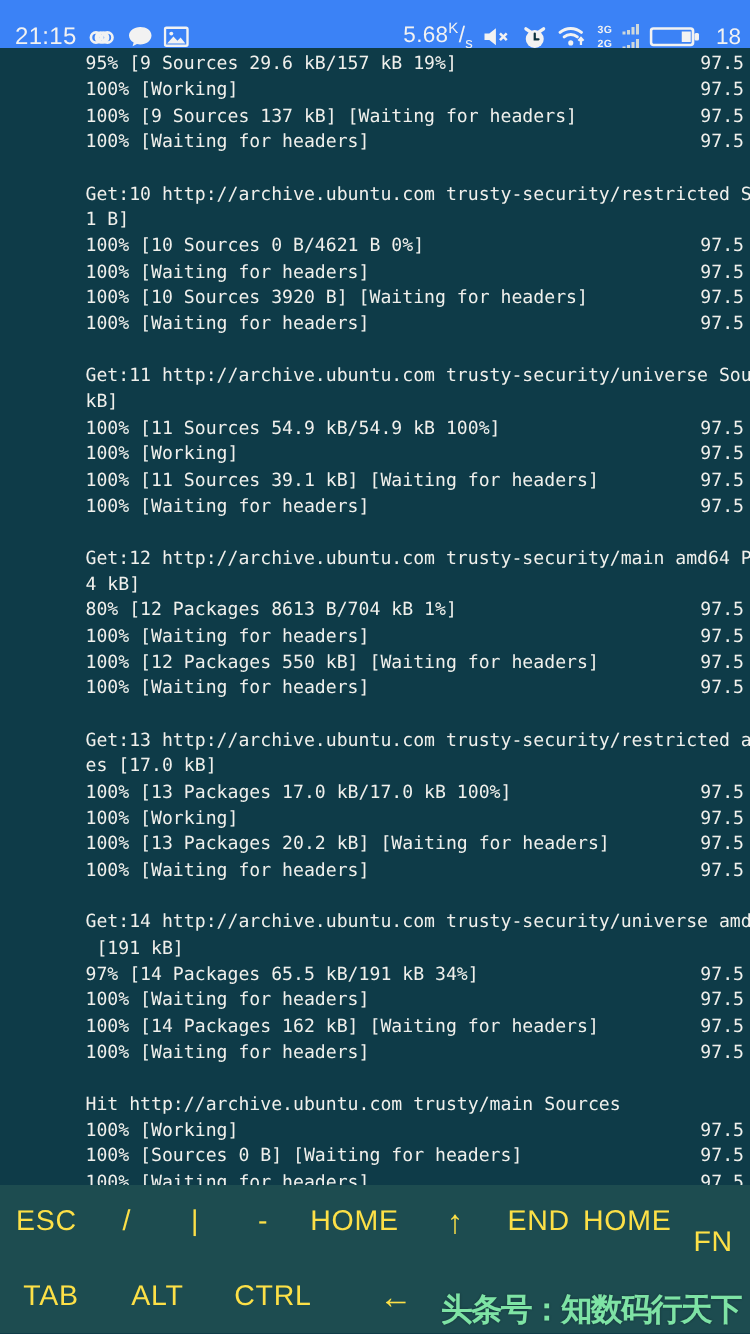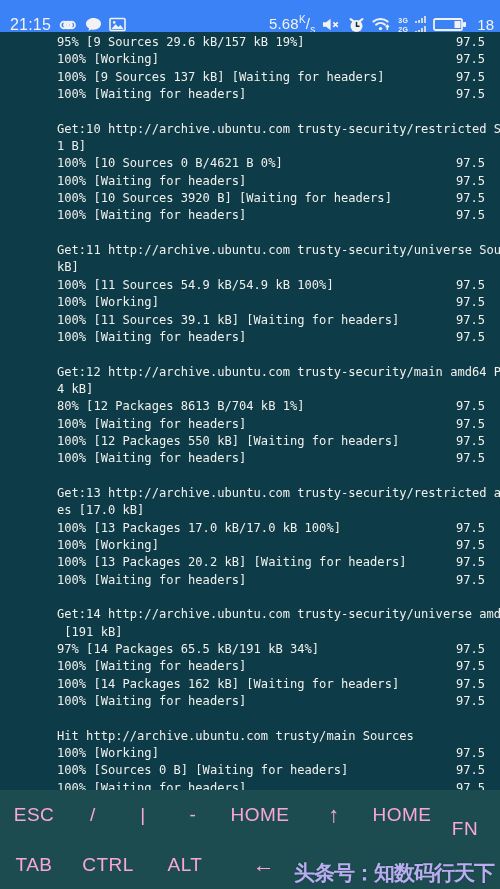--- a/index.html
+++ b/index.html
@@ -55,52 +55,52 @@
     padding:2px 2px 0 2px;
     overflow:hidden;
     font-family:"DejaVu Sans Mono", monospace;
     font-size:12.1px;
     line-height:17.35px;
     color:#f0f0ec;
     white-space:pre;
   }
   .tline { height:17.35px; position:relative; }
   .tline .txt { position:absolute; left:12px; top:0;margin-left:43px; }
-  .tline .rcol { position:absolute; right:13px; top:0; }
+  .tline .rcol { position:absolute; right:2px; top:0; }
 
   
   .keybar {
     flex:0 0 99px;
     background:#1d4c50;
     display:flex; flex-direction:column;
     font-family:"Liberation Sans", sans-serif;
     position:relative;
   }
   .krow {
     flex:1 1 50%;
     display:flex; align-items:center;
-    color:#f9a8d4;
+    color:#fde047;
     font-size:19px;
     letter-spacing:.5px;
   }
   .krow.row1 { }
   .key {
     display:flex; align-items:center; justify-content:center;
     height:100%;
     cursor:pointer;
     white-space:nowrap;
   }
   .arrow-glyph { font-size:22px; line-height:1; }
   .watermark {
     position:absolute;
     right:6px; bottom:2px;
     font-family:"DejaVu Sans", sans-serif;
     font-size:21px;
     font-weight:bold;
-    color:#c4b5fd;
+    color:#86efac;
     opacity:.93;
     letter-spacing:-1px;
     pointer-events:none;
     text-shadow:0 0 2px rgba(0,0,0,.35);
   }
 </style>
 </head>
 <body>
 
 <div id="app">
@@ -192,25 +192,26 @@
   <div class="terminal" id="terminal"><div class="tline"><span class="txt">95% [9 Sources 29.6 kB/157 kB 19%]</span><span class="rcol">97.5</span></div><div class="tline"><span class="txt">100% [Working]</span><span class="rcol">97.5</span></div><div class="tline"><span class="txt">100% [9 Sources 137 kB] [Waiting for headers]</span><span class="rcol">97.5</span></div><div class="tline"><span class="txt">100% [Waiting for headers]</span><span class="rcol">97.5</span></div><div class="tline"><span class="txt"></span></div><div class="tline"><span class="txt">Get:10 http://archive.ubuntu.com trusty-security/restricted Sources [462</span></div><div class="tline"><span class="txt">1 B]</span></div><div class="tline"><span class="txt">100% [10 Sources 0 B/4621 B 0%]</span><span class="rcol">97.5</span></div><div class="tline"><span class="txt">100% [Waiting for headers]</span><span class="rcol">97.5</span></div><div class="tline"><span class="txt">100% [10 Sources 3920 B] [Waiting for headers]</span><span class="rcol">97.5</span></div><div class="tline"><span class="txt">100% [Waiting for headers]</span><span class="rcol">97.5</span></div><div class="tline"><span class="txt"></span></div><div class="tline"><span class="txt">Get:11 http://archive.ubuntu.com trusty-security/universe Sources [54.9</span></div><div class="tline"><span class="txt">kB]</span></div><div class="tline"><span class="txt">100% [11 Sources 54.9 kB/54.9 kB 100%]</span><span class="rcol">97.5</span></div><div class="tline"><span class="txt">100% [Working]</span><span class="rcol">97.5</span></div><div class="tline"><span class="txt">100% [11 Sources 39.1 kB] [Waiting for headers]</span><span class="rcol">97.5</span></div><div class="tline"><span class="txt">100% [Waiting for headers]</span><span class="rcol">97.5</span></div><div class="tline"><span class="txt"></span></div><div class="tline"><span class="txt">Get:12 http://archive.ubuntu.com trusty-security/main amd64 Packages [70</span></div><div class="tline"><span class="txt">4 kB]</span></div><div class="tline"><span class="txt">80% [12 Packages 8613 B/704 kB 1%]</span><span class="rcol">97.5</span></div><div class="tline"><span class="txt">100% [Waiting for headers]</span><span class="rcol">97.5</span></div><div class="tline"><span class="txt">100% [12 Packages 550 kB] [Waiting for headers]</span><span class="rcol">97.5</span></div><div class="tline"><span class="txt">100% [Waiting for headers]</span><span class="rcol">97.5</span></div><div class="tline"><span class="txt"></span></div><div class="tline"><span class="txt">Get:13 http://archive.ubuntu.com trusty-security/restricted amd64 Packag</span></div><div class="tline"><span class="txt">es [17.0 kB]</span></div><div class="tline"><span class="txt">100% [13 Packages 17.0 kB/17.0 kB 100%]</span><span class="rcol">97.5</span></div><div class="tline"><span class="txt">100% [Working]</span><span class="rcol">97.5</span></div><div class="tline"><span class="txt">100% [13 Packages 20.2 kB] [Waiting for headers]</span><span class="rcol">97.5</span></div><div class="tline"><span class="txt">100% [Waiting for headers]</span><span class="rcol">97.5</span></div><div class="tline"><span class="txt"></span></div><div class="tline"><span class="txt">Get:14 http://archive.ubuntu.com trusty-security/universe amd64 Packages</span></div><div class="tline"><span class="txt"> [191 kB]</span></div><div class="tline"><span class="txt">97% [14 Packages 65.5 kB/191 kB 34%]</span><span class="rcol">97.5</span></div><div class="tline"><span class="txt">100% [Waiting for headers]</span><span class="rcol">97.5</span></div><div class="tline"><span class="txt">100% [14 Packages 162 kB] [Waiting for headers]</span><span class="rcol">97.5</span></div><div class="tline"><span class="txt">100% [Waiting for headers]</span><span class="rcol">97.5</span></div><div class="tline"><span class="txt"></span></div><div class="tline"><span class="txt">Hit http://archive.ubuntu.com trusty/main Sources</span></div><div class="tline"><span class="txt">100% [Working]</span><span class="rcol">97.5</span></div><div class="tline"><span class="txt">100% [Sources 0 B] [Waiting for headers]</span><span class="rcol">97.5</span></div><div class="tline"><span class="txt">100% [Waiting for headers]</span><span class="rcol">97.5</span></div></div>
 
   <div class="keybar">
     <div class="krow row1" id="krow1">
         <div class="key" style="width: 68px;">ESC</div>
         <div class="key" style="width: 50px;">/</div>
         <div class="key" style="width: 50px;">|</div>
         <div class="key" style="width: 50px;">-</div>
         <div class="key" style="width: 84px;">HOME</div>
         <div class="key arrow-glyph" style="width: 64px;">↑</div>
+        <div class="key" style="width: 58px;">END</div>
         <div class="key" style="width: 72px;">HOME</div>
         <div class="key" style="width: 54px; margin-top: 28px;">FN</div>
       </div>
     <div class="krow row2" id="krow2">
         <div class="key" style="width: 68px;">TAB</div>
+        <div class="key" style="width: 74px;">ALT</div>
         <div class="key" style="width: 80px;">CTRL</div>
-        <div class="key" style="width: 74px;">ALT</div>
         <div class="key arrow-glyph" style="width: 84px;">←</div>
       </div>
     <div class="watermark">头条号：知数码行天下</div>
   </div>
 
 </div>
 
 </body></html>

